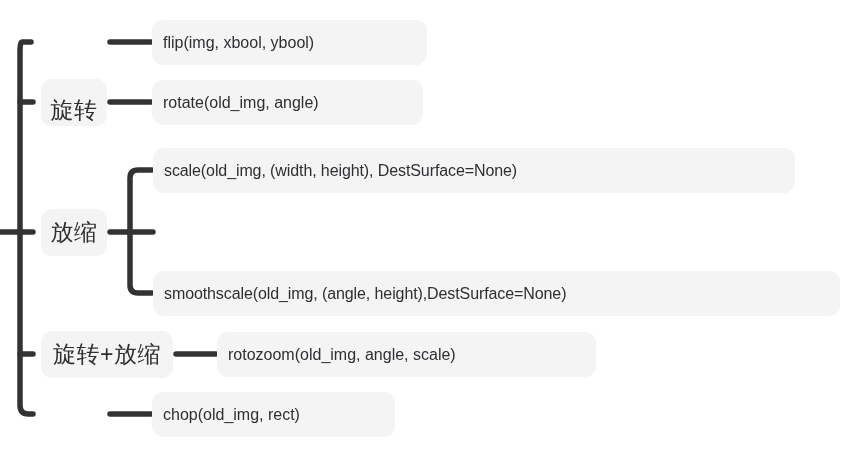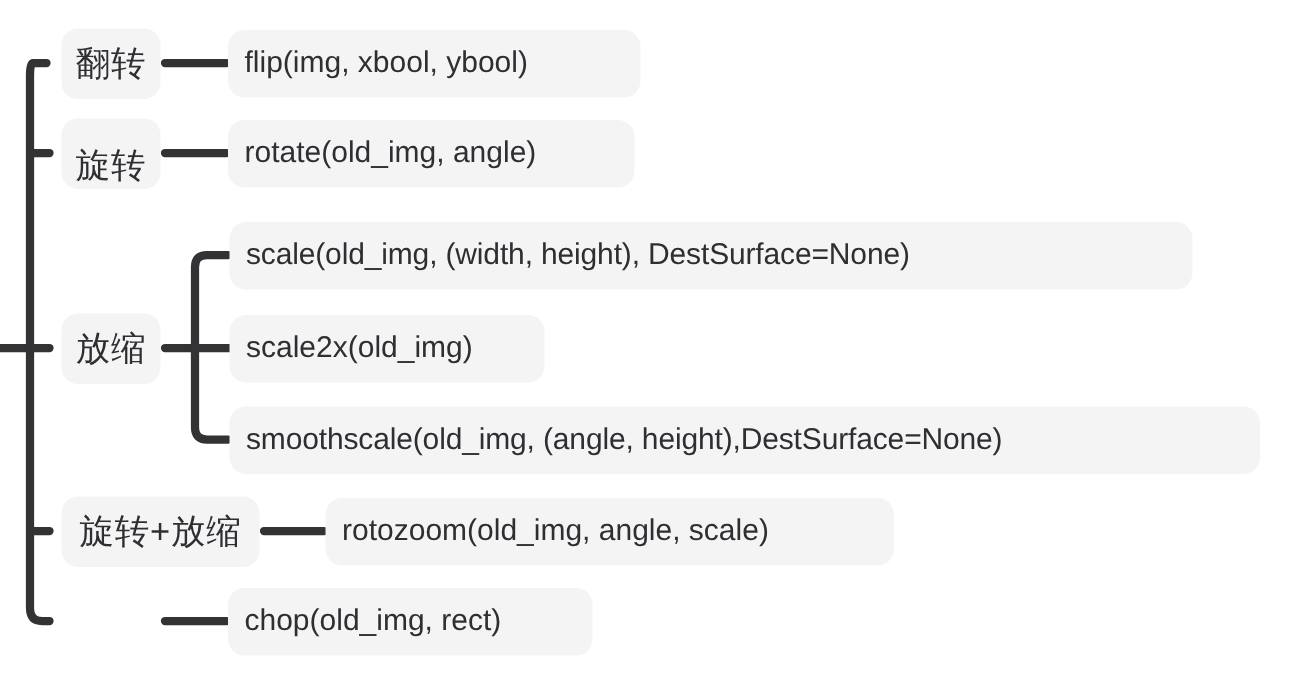--- a/index.html
+++ b/index.html
@@ -35,21 +35,21 @@
     color: #2f2f33;
     white-space: nowrap;
   }
   .branch-chip {
     font-size: 23px;
     letter-spacing: 0.5px;
     padding: 0 10px;
     justify-content: center;
   }
   .leaf-box {
-    font-size: 20px;
+    font-size: 16px;
     padding: 0 10px 0 11px;
     justify-content: flex-start;
   }
   .leaf-box.tight {
     letter-spacing: -0.1px;
   }
 </style>
 </head>
 <body>
 
@@ -74,23 +74,20 @@
 
       <path d="M 152 170 L 138 170 Q 130 170 130 178 L 130 285 Q 130 293 138 293 L 152 293"></path>
       <path d="M 130 232 L 153 232"></path>
 
       <path d="M 176 354 L 216 354"></path>
 
       <path d="M 110 414 L 151 414"></path>
     </g>
   </svg>
 
-  <div class="node branch-chip" style="left:41px; top:19px; width:66px; height:47px;">
-    <span>翻转</span>
-  </div>
 
   <div class="node branch-chip" style="left:41px; top:79px; width:66px; height:47px;align-items:flex-end;">
     <span>旋转</span>
   </div>
 
   <div class="node branch-chip" style="left:41px; top:209px; width:66px; height:47px;">
     <span>放缩</span>
   </div>
 
   <div class="node branch-chip" style="left:41px; top:331px; width:132px; height:47px;text-align:center;">
@@ -103,23 +100,20 @@
   </div>
 
   <div class="node leaf-box" style="left:152px; top:80px; width:271px; height:45px;">
     <span>rotate(old_img, angle)</span>
   </div>
 
   <div class="node leaf-box tight" style="left:153px; top:148px; width:642px; height:45px;">
     <span>scale(old_img, (width, height), DestSurface=None)</span>
   </div>
 
-  <div class="node leaf-box" style="left:153px; top:210px; width:210px; height:45px;">
-    <span>scale2x(old_img)</span>
-  </div>
 
   <div class="node leaf-box tight" style="left:153px; top:271px; width:687px; height:45px;">
     <span>smoothscale(old_img, (angle, height),DestSurface=None)</span>
   </div>
 
   <div class="node leaf-box" style="left:217px; top:332px; width:379px; height:45px;">
     <span>rotozoom(old_img, angle, scale)</span>
   </div>
 
   <div class="node leaf-box" style="left:152px; top:392px; width:243px; height:45px;">

